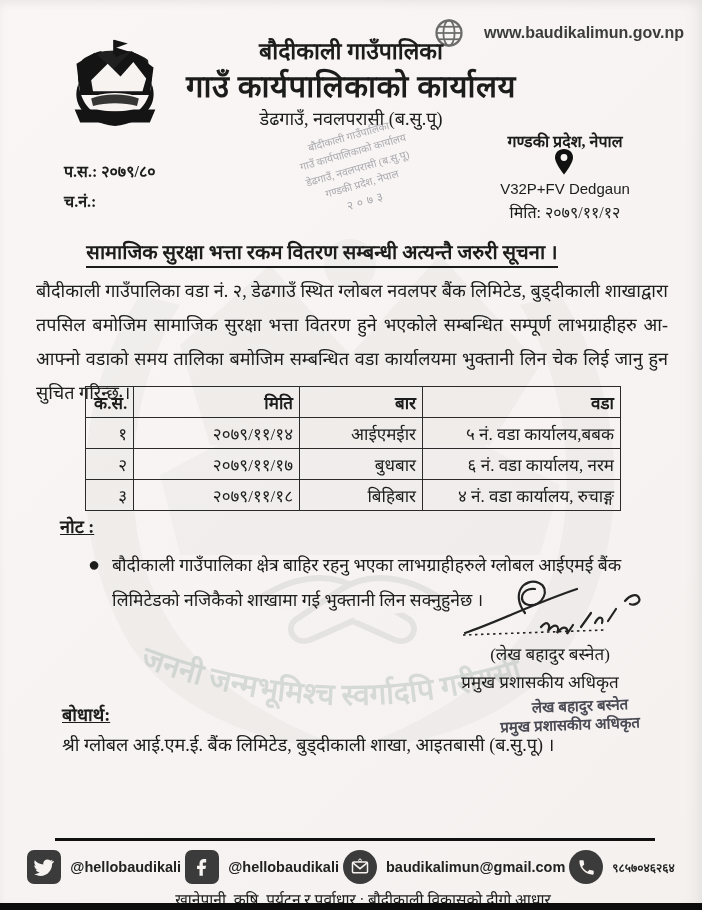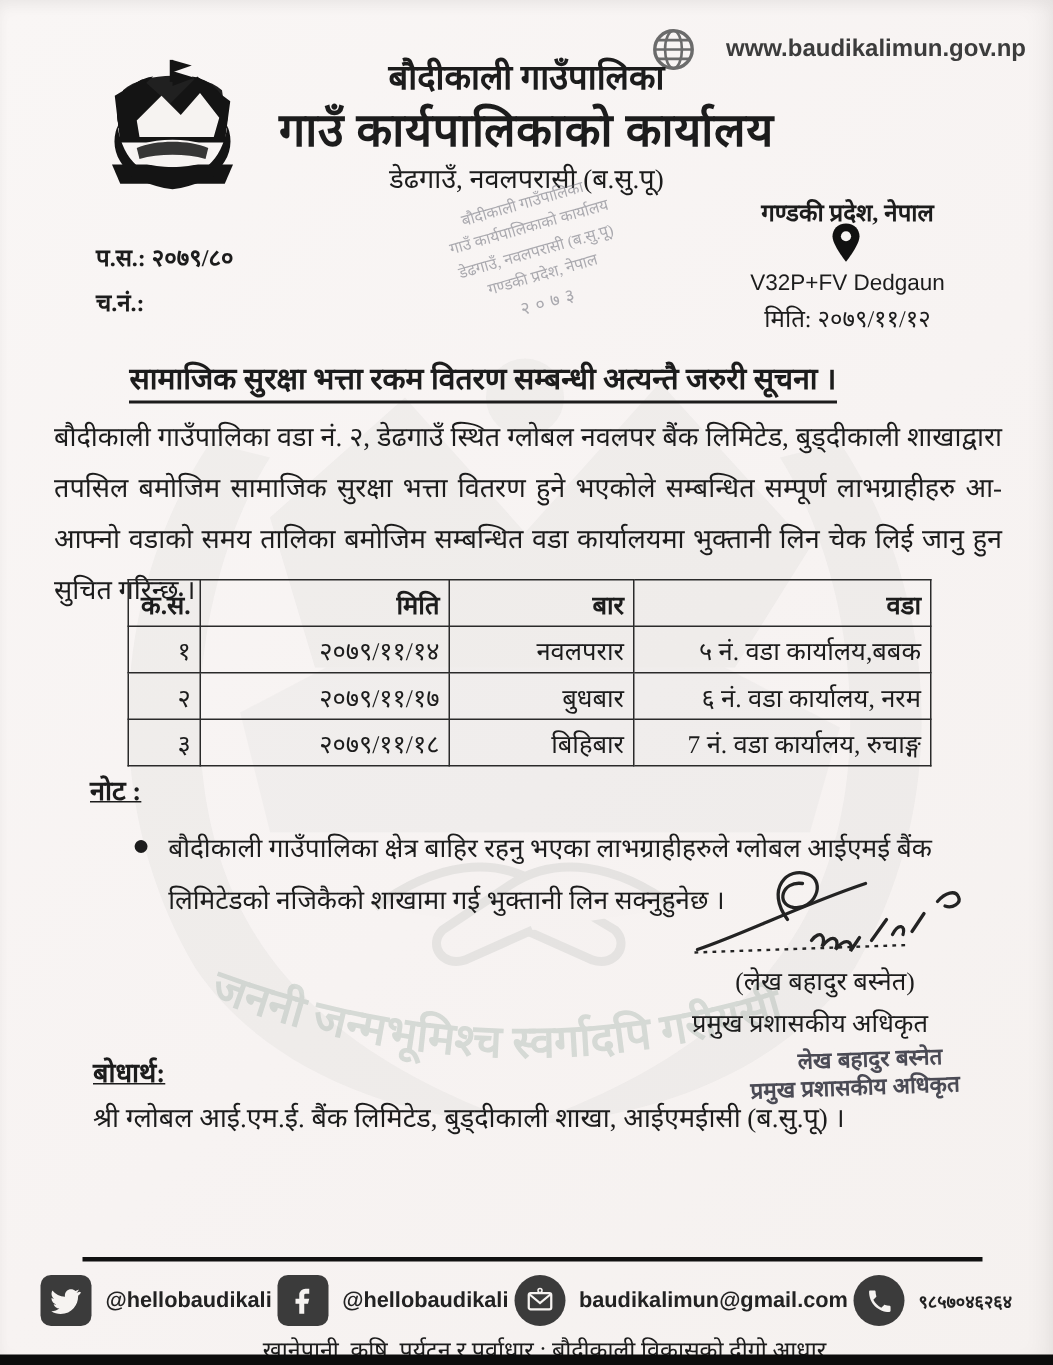--- a/index.html
+++ b/index.html
@@ -178,34 +178,34 @@
         <th>क.सं.</th>
         <th>मिति</th>
         <th>बार</th>
         <th>वडा</th>
       </tr>
     </thead>
     <tbody>
       <tr>
         <td>१</td>
         <td>२०७९/११/१४</td>
-        <td>नवलपरार</td>
+        <td>आईएमईार</td>
         <td>५ नं. वडा कार्यालय,बबक</td>
       </tr>
       <tr>
         <td>२</td>
         <td>२०७९/११/१७</td>
         <td>बुधबार</td>
         <td>६ नं. वडा कार्यालय, नरम</td>
       </tr>
       <tr>
         <td>३</td>
         <td>२०७९/११/१८</td>
         <td>बिहिबार</td>
-        <td>7 नं. वडा कार्यालय, रुचाङ्ग</td>
+        <td>४ नं. वडा कार्यालय, रुचाङ्ग</td>
       </tr>
     </tbody>
   </table>
 
   <div class="abs note-label dev">नोट :</div>
   <div class="abs note-item dev">
     <span class="bullet">●</span>
     <span>बौदीकाली गाउँपालिका क्षेत्र बाहिर रहनु भएका लाभग्राहीहरुले ग्लोबल आईएमई बैंक लिमिटेडको नजिकैको शाखामा गई भुक्तानी लिन सक्नुहुनेछ ।</span>
   </div>
 
@@ -217,21 +217,21 @@
       <path d="M170 26 c 5 -6 12 -8 14 -3 c 2 4 -4 8 -9 6"></path>
     </g>
     <line x1="8" y1="60" x2="150" y2="55" stroke="#232323" stroke-width="1.6" stroke-dasharray="2.5,3.5"></line>
   </svg>
   <div class="abs sig-name center dev">(लेख बहादुर बस्नेत)</div>
   <div class="abs sig-title dev">प्रमुख प्रशासकीय अधिकृत</div>
   <div class="abs stamp2 stamp2-name">लेख बहादुर बस्नेत</div>
   <div class="abs stamp2 stamp2-title">प्रमुख प्रशासकीय अधिकृत</div>
 
   <div class="abs cc-label dev">बोधार्थ:</div>
-  <div class="abs cc-line dev">श्री ग्लोबल आई.एम.ई. बैंक लिमिटेड, बुड्दीकाली शाखा, आईएमईासी (ब.सु.पू) ।</div>
+  <div class="abs cc-line dev">श्री ग्लोबल आई.एम.ई. बैंक लिमिटेड, बुड्दीकाली शाखा, आइतबासी (ब.सु.पू) ।</div>
 
   <div class="abs foot-rule"></div>
 
   <div class="abs footer-row">
     <div class="foot-item">
       <span class="icon-sq">
         <svg width="20" height="20" viewBox="0 0 24 24" fill="#f6f3f1">
           <path d="M23 4.9c-.8.4-1.7.6-2.6.8.9-.6 1.6-1.5 2-2.5-.9.5-1.9.9-2.9 1.1C18.6 3.4 17.4 3 16 3c-2.7 0-4.9 2.2-4.9 4.9 0 .4 0 .8.1 1.1C7.1 8.8 3.5 6.9 1.1 4c-.4.7-.7 1.6-.7 2.5 0 1.7.9 3.2 2.2 4.1-.8 0-1.6-.2-2.2-.6v.1c0 2.4 1.7 4.4 3.9 4.8-.4.1-.8.2-1.3.2-.3 0-.6 0-.9-.1.6 2 2.4 3.4 4.6 3.4-1.7 1.3-3.8 2.1-6.1 2.1H.2c2.2 1.4 4.8 2.2 7.5 2.2 9.1 0 14-7.5 14-14v-.6c1-.7 1.8-1.6 2.3-2.6z"></path>
         </svg>
       </span>

